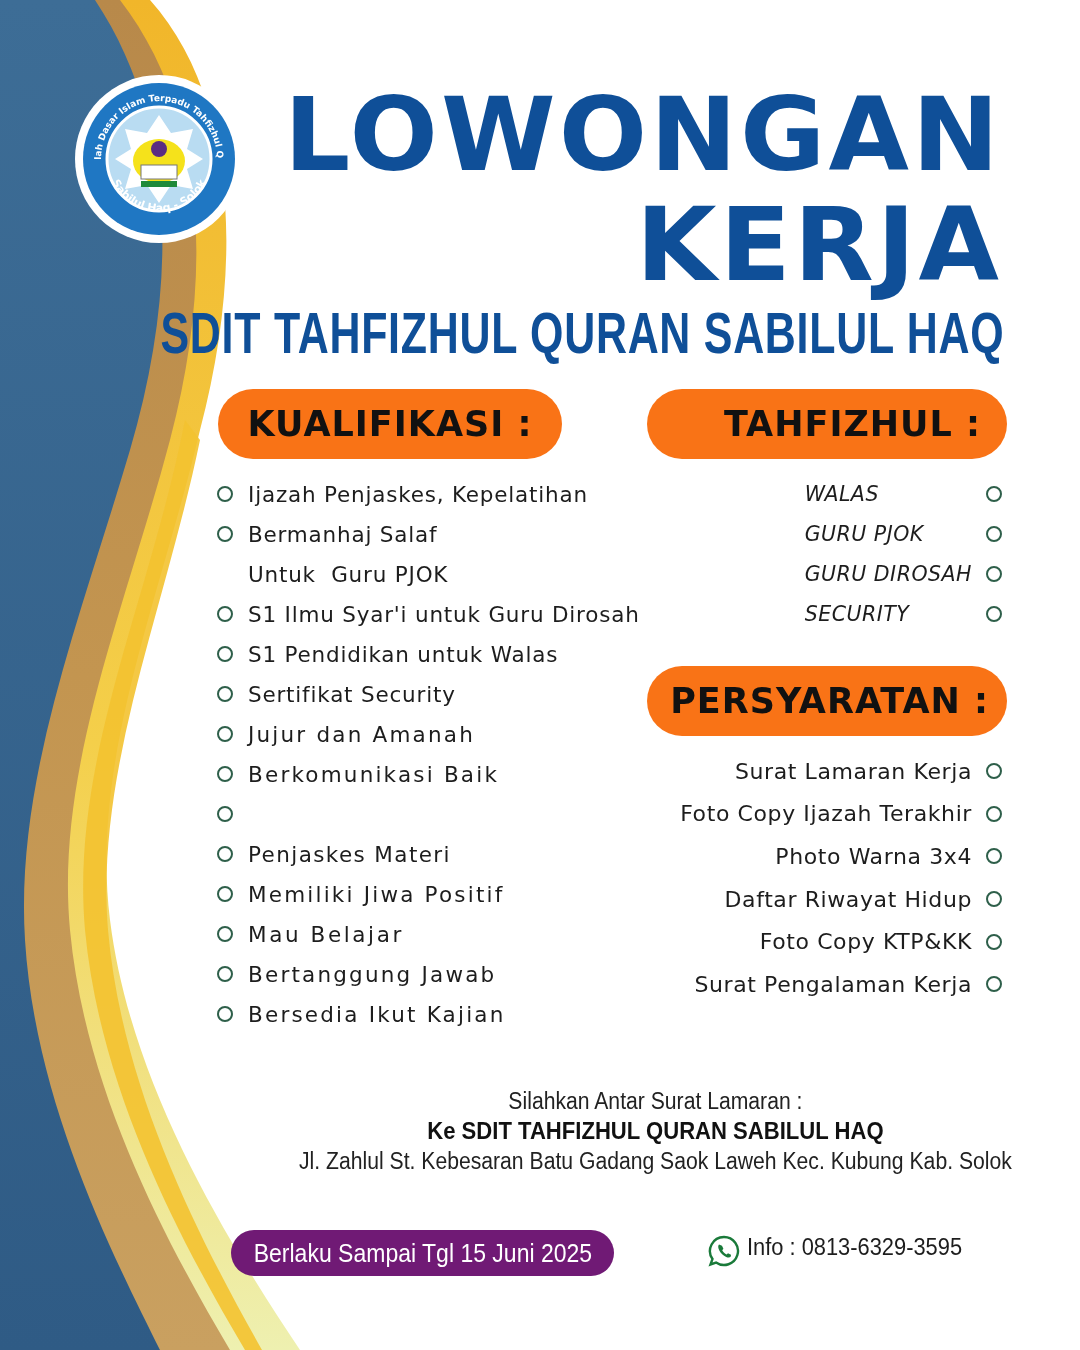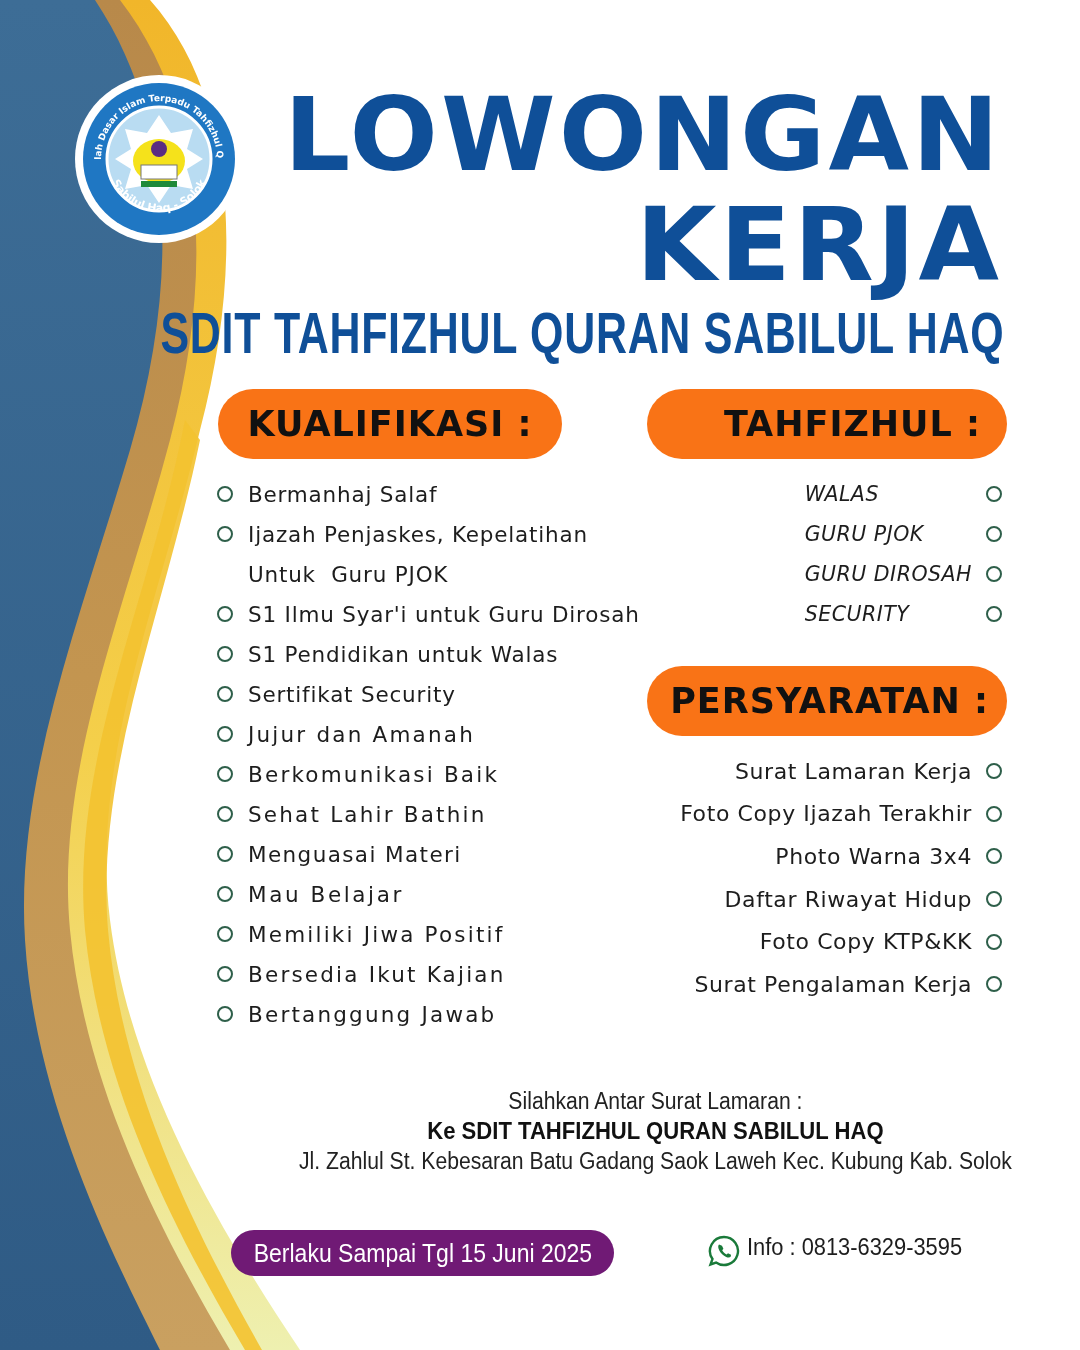--- a/index.html
+++ b/index.html
@@ -150,26 +150,26 @@
 <div class="pill pill-dibu">
   <span>TAHFIZHUL :</span>
 </div>
 <div class="pill pill-pers">
   <span>PERSYARATAN :</span>
 </div>
 
 <ul class="list list-kual">
   <li>
       <span class="bullet"></span>
+      <span class="txt">Ijazah Penjaskes, Kepelatihan</span>
+    </li>
+  <li>
+      <span class="bullet"></span>
       <span class="txt">Bermanhaj Salaf</span>
     </li>
-  <li>
-      <span class="bullet"></span>
-      <span class="txt">Ijazah Penjaskes, Kepelatihan</span>
-    </li>
   <li class="cont">
       <span class="bullet"></span>
       <span class="txt" style="white-space:pre">Untuk  Guru PJOK</span>
     </li>
   <li>
       <span class="bullet"></span>
       <span class="txt">S1 Ilmu Syar'i untuk Guru Dirosah</span>
     </li>
   <li>
       <span class="bullet"></span>
@@ -182,41 +182,40 @@
   <li>
       <span class="bullet"></span>
       <span class="txt" style="letter-spacing:2.2px">Jujur dan Amanah</span>
     </li>
   <li>
       <span class="bullet"></span>
       <span class="txt" style="letter-spacing:2.2px">Berkomunikasi Baik</span>
     </li>
   <li>
       <span class="bullet"></span>
-      <span class="txt" style="letter-spacing:2.2px">Sehat Lahir Bathin</span>
-    </li>
-  <li>
-      <span class="bullet"></span>
-      <span class="txt" style="letter-spacing:1.4px">Menguasai Materi</span>
+    </li>
+  <li>
+      <span class="bullet"></span>
+      <span class="txt" style="letter-spacing:1.4px">Penjaskes Materi</span>
+    </li>
+  <li>
+      <span class="bullet"></span>
+      <span class="txt" style="letter-spacing:2.2px">Memiliki Jiwa Positif</span>
     </li>
   <li>
       <span class="bullet"></span>
       <span class="txt" style="letter-spacing:2.6px">Mau Belajar</span>
     </li>
   <li>
       <span class="bullet"></span>
-      <span class="txt" style="letter-spacing:2.2px">Memiliki Jiwa Positif</span>
+      <span class="txt" style="letter-spacing:2.2px">Bertanggung Jawab</span>
     </li>
   <li>
       <span class="bullet"></span>
       <span class="txt" style="letter-spacing:2.2px">Bersedia Ikut Kajian</span>
-    </li>
-  <li>
-      <span class="bullet"></span>
-      <span class="txt" style="letter-spacing:2.2px">Bertanggung Jawab</span>
     </li>
 </ul>
 
 <ul class="list list-dibu">
   <li>
       <span>WALAS</span>
       <span class="bullet"></span>
     </li>
   <li>
       <span>GURU PJOK</span>

